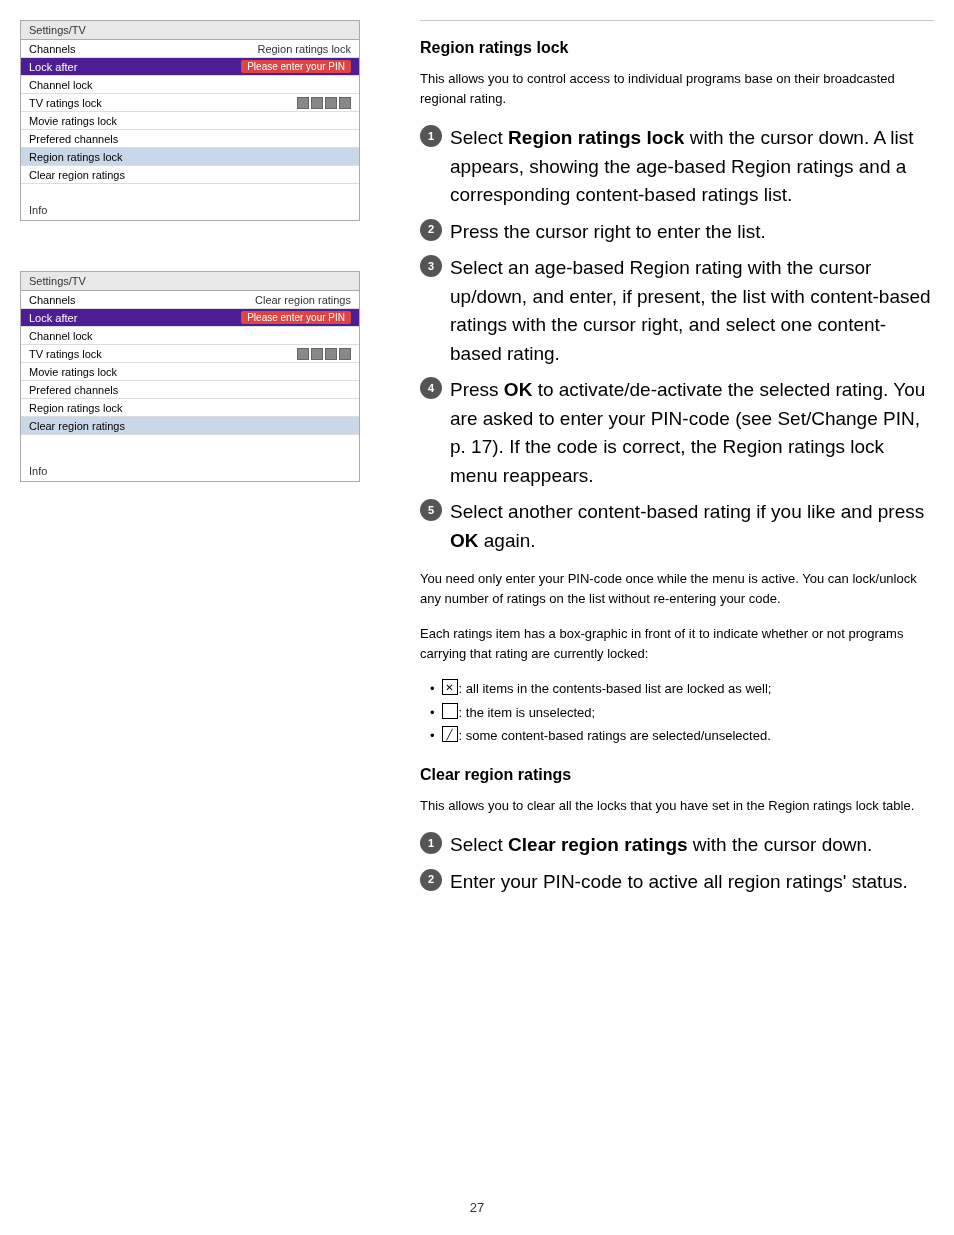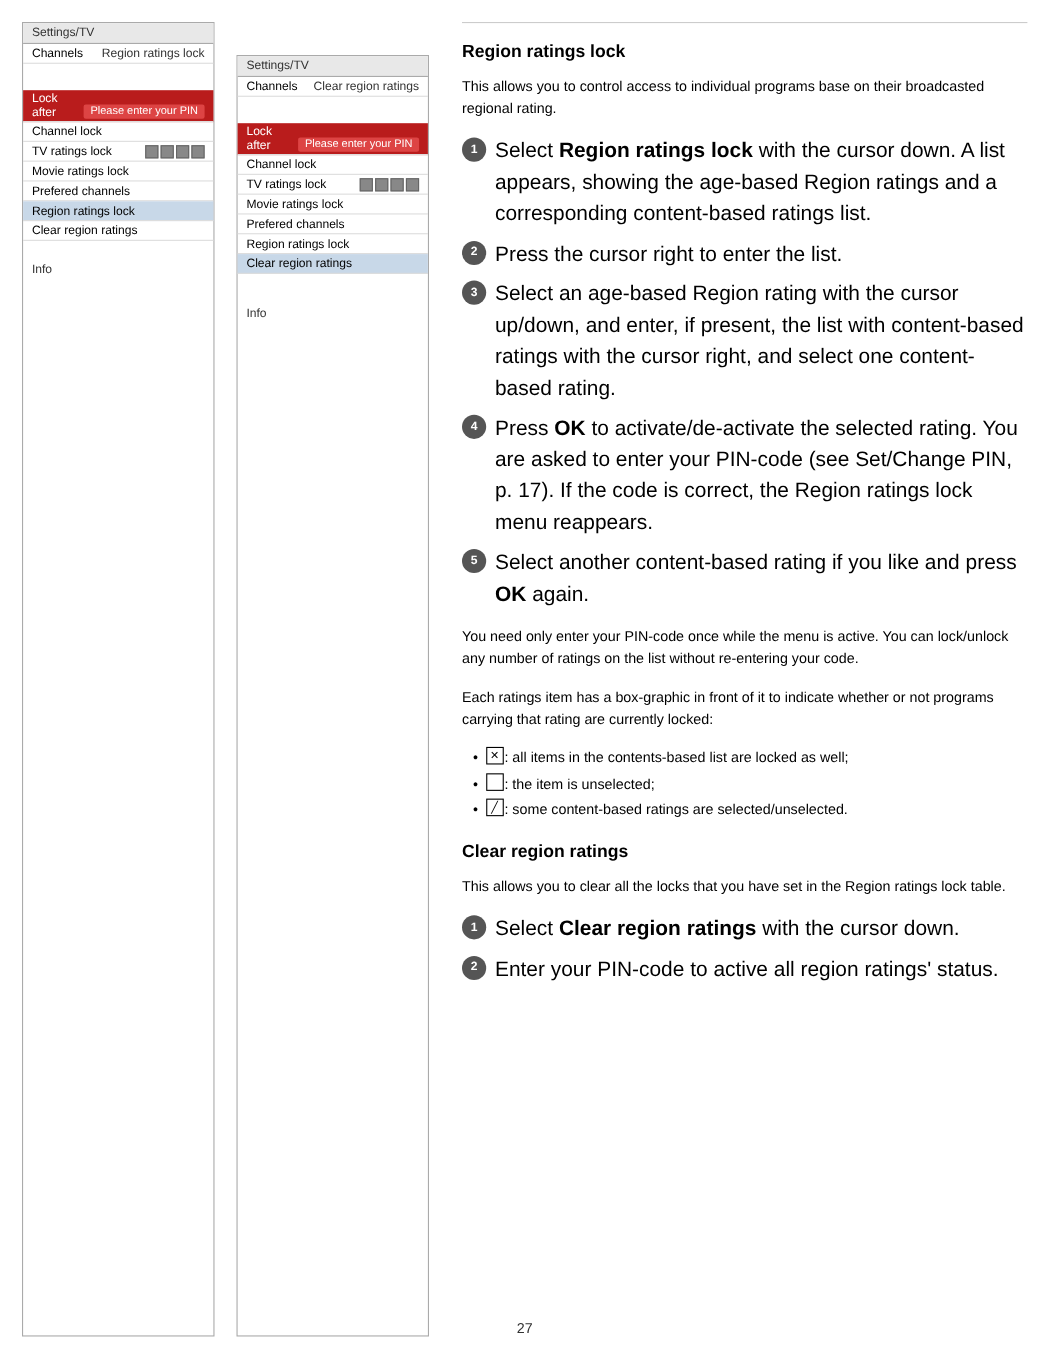--- a/index.html
+++ b/index.html
@@ -18,21 +18,21 @@
       width: 954px;
       min-height: 1235px;
       padding: 20px;
       gap: 20px;
     }
 
     .left-column {
       width: 370px;
       flex-shrink: 0;
       display: flex;
-      flex-direction: row;
+      flex-direction: column;
       gap: 20px;
     }
 
     .right-column {
       flex: 1;
       padding-left: 10px;
     }
 
     
     .settings-panel {
@@ -56,23 +56,22 @@
       padding: 2px 8px;
       min-height: 18px;
       border-bottom: 1px solid #ddd;
     }
 
     .settings-row:last-child {
       border-bottom: none;
     }
 
     .settings-row.highlighted {
-      background: #b91c1c;
+      background: #4c1d95;
       color: #fff;
-      margin-top: 24px;
     }
 
     .settings-row.selected-row {
       background: #c8d8e8;
     }
 
     .row-label {
       flex: 1;
       font-size: 11px;
     }

